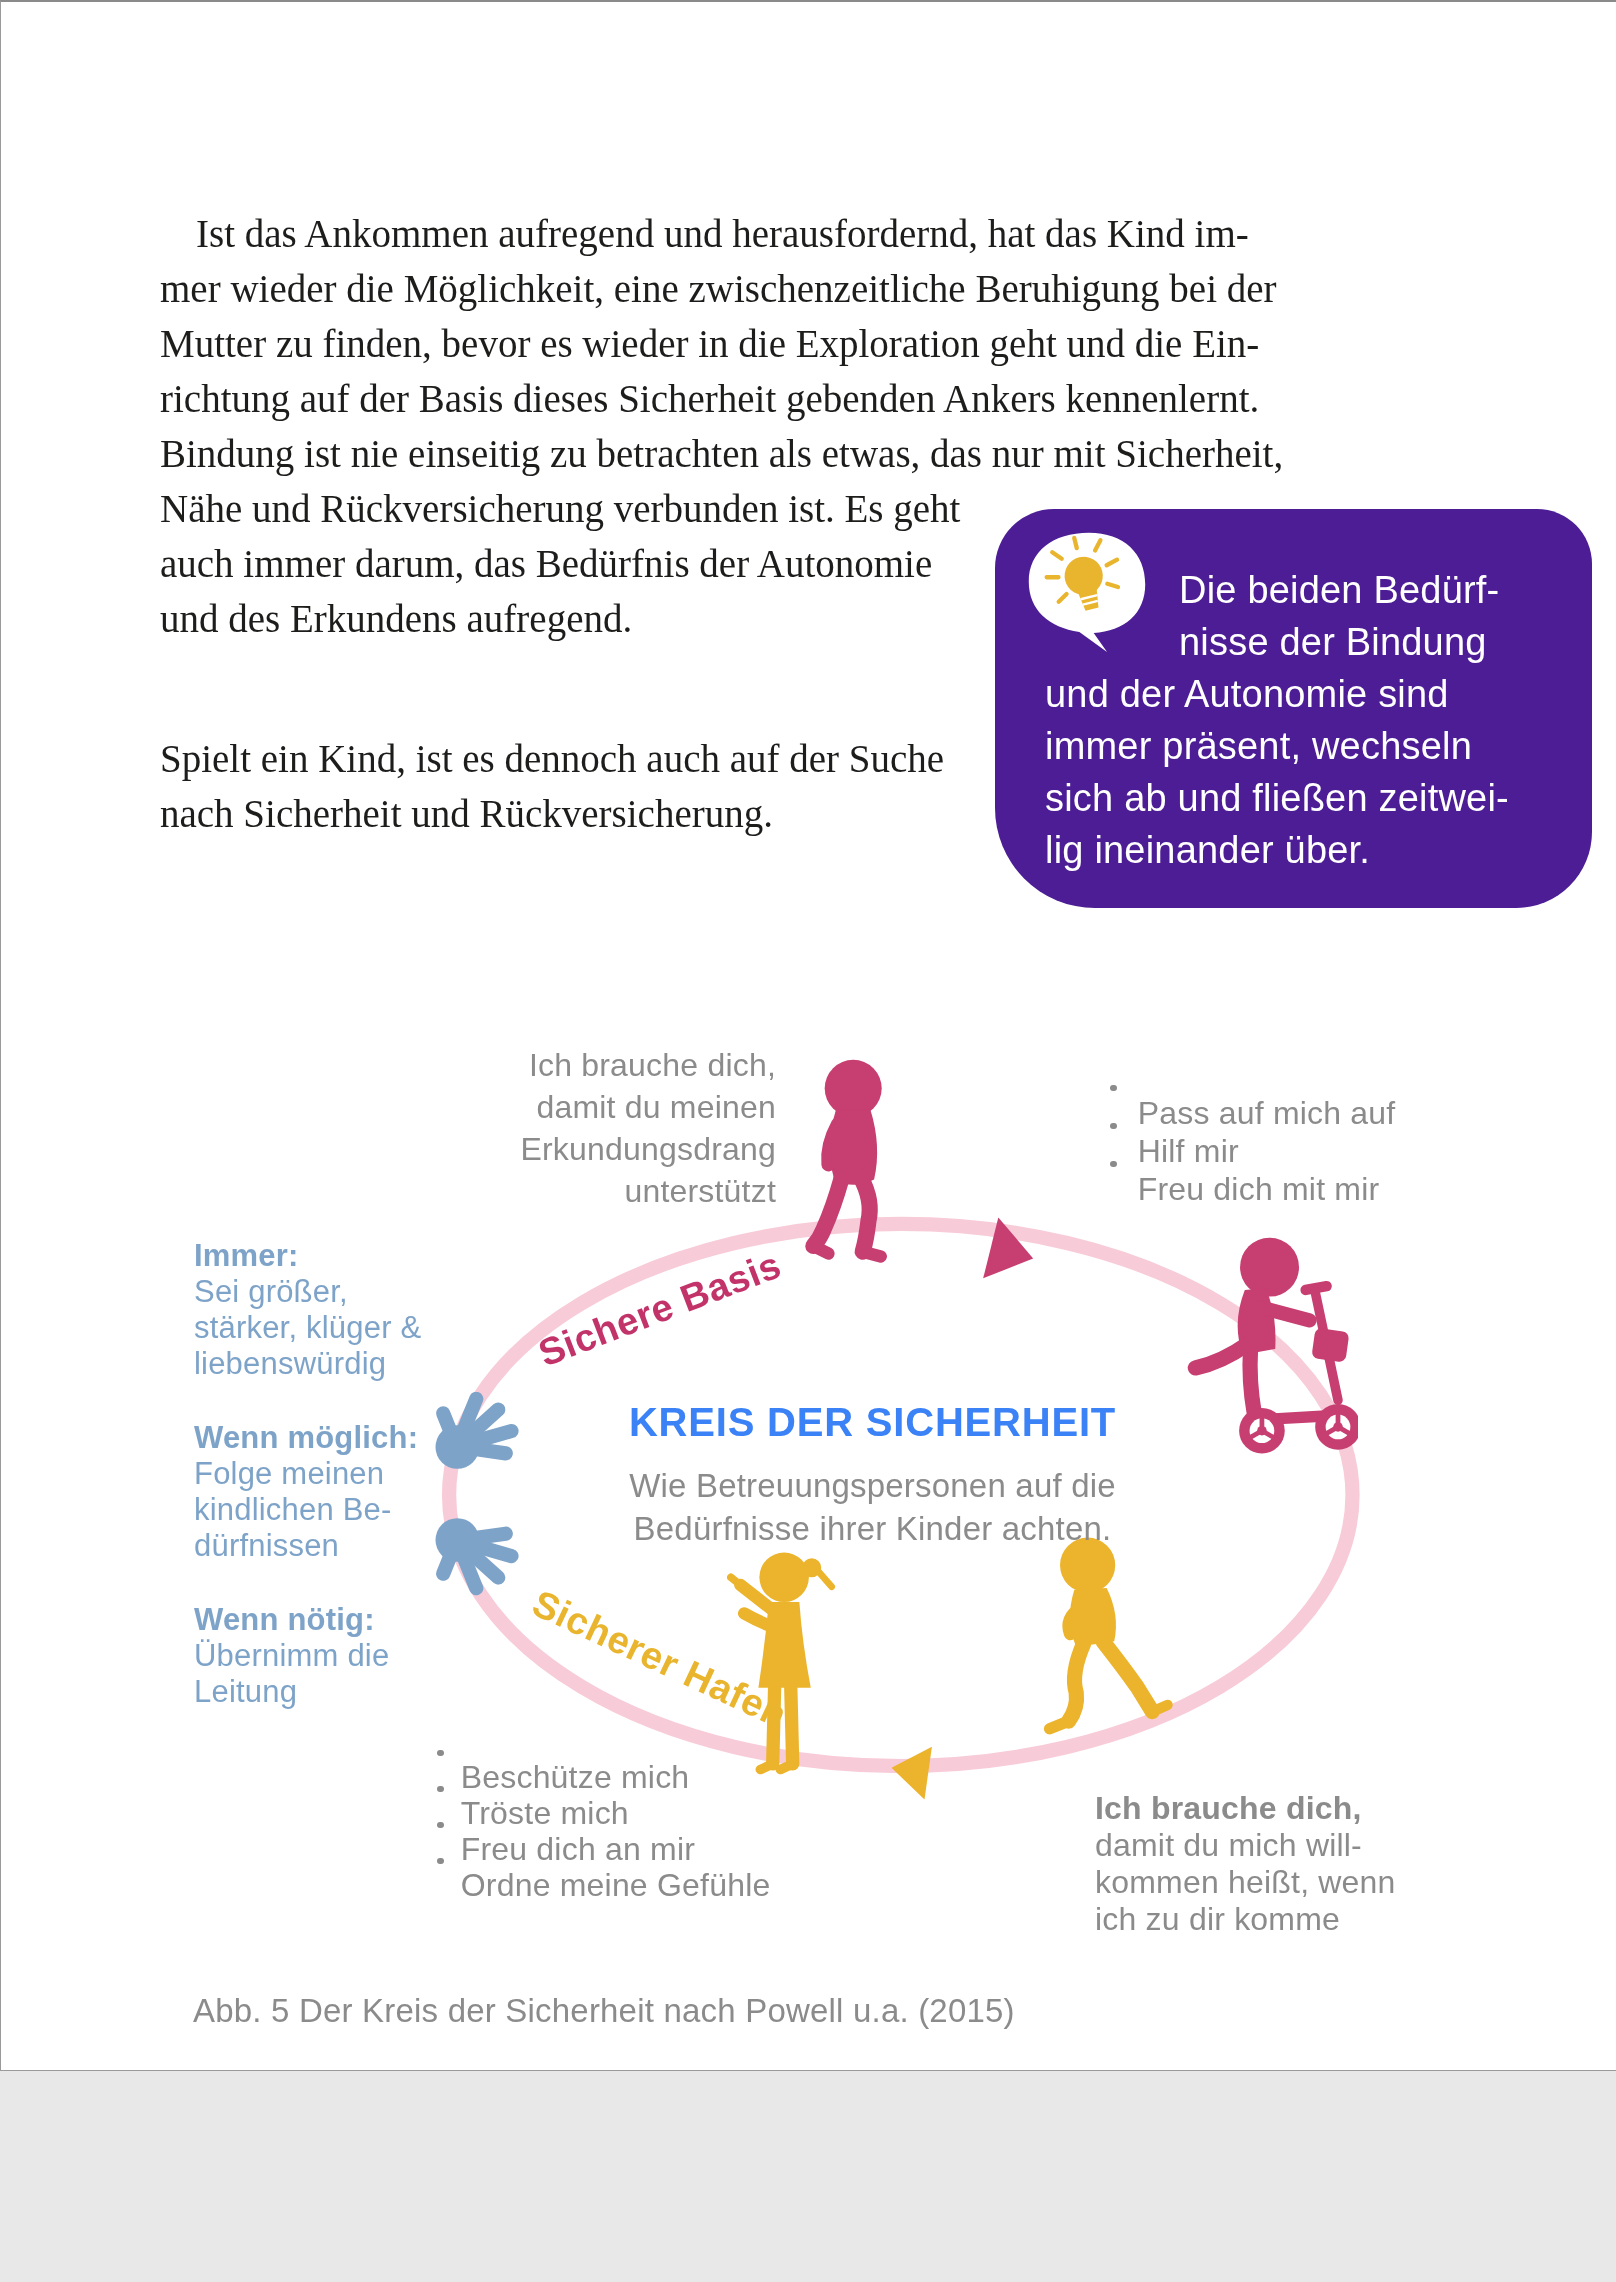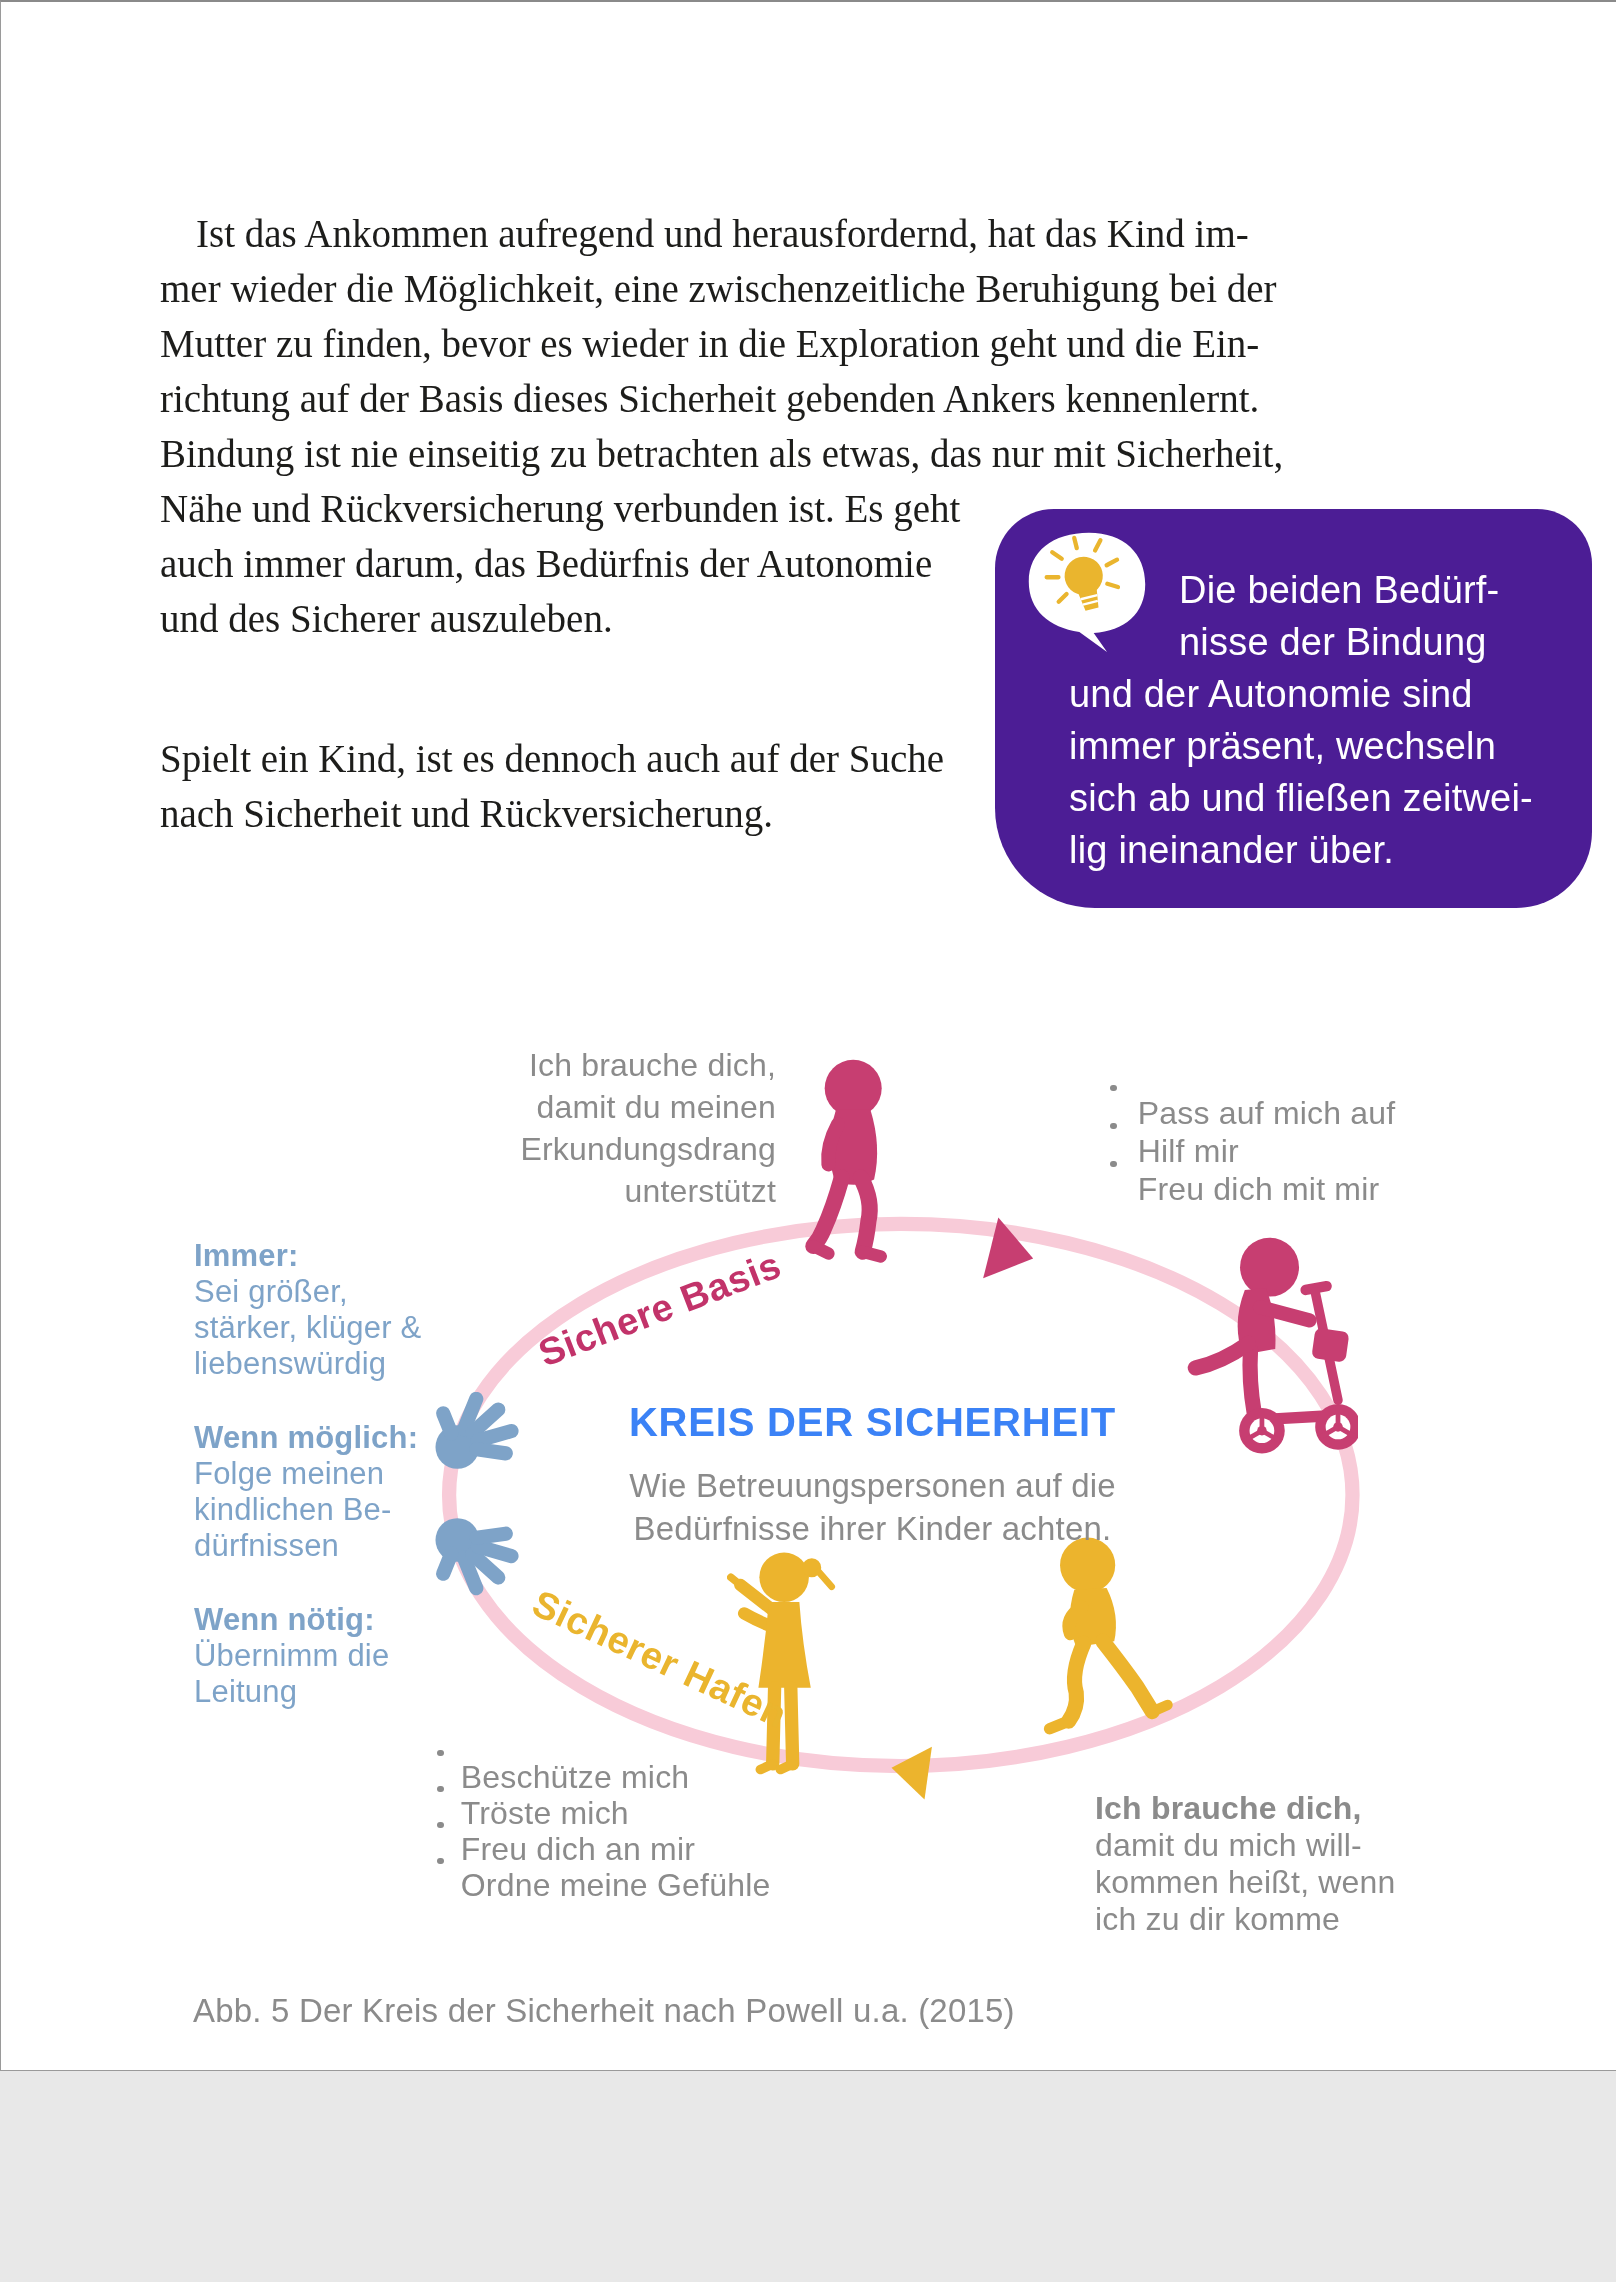--- a/index.html
+++ b/index.html
@@ -19,21 +19,21 @@
   .p2{top:689px; width:951px;margin-top:40px;}
   .bodyline.indent{padding-left:36px;}
   
   .callout{
     position:absolute; left:994px; top:507px; width:597px; height:399px;
     background:#4c1d95; border-radius:59px 55px 76px 100px;
   }
   .bubble{position:absolute; left:28.5px; top:19px; width:126px; height:126px;}
   .callout-lines{position:absolute; left:0; top:55px; width:100%;}
   .callout-line{
-    color:#ffffff; font-size:38px; line-height:52px; padding-left:74px;
+    color:#ffffff; font-size:38px; line-height:52px; padding-left:50px;
     white-space:nowrap; letter-spacing:0.2px;
   }
   .callout-line.after-bubble{padding-left:184px;}
   
   .diagram{position:absolute; left:0; top:1008px; width:1617px; height:989px;}
   .arc-svg{position:absolute; left:0; top:0; width:1617px; height:989px;}
   .fig{position:absolute;}
   .dg-text{position:absolute; color:#8b8b8b; font-size:32px; letter-spacing:0.2px;}
   .top-label{left:418px; top:34px; width:357px; text-align:right; line-height:42px;}
   .bullets{line-height:38px;}
@@ -68,21 +68,21 @@
 <div class="page">
 
   <div class="bodytext p1">
     <div class="bodyline indent">Ist das Ankommen aufregend und herausfordernd, hat das Kind im-</div>
     <div class="bodyline">mer wieder die Möglichkeit, eine zwischenzeitliche Beruhigung bei der</div>
     <div class="bodyline">Mutter zu finden, bevor es wieder in die Exploration geht und die Ein-</div>
     <div class="bodyline">richtung auf der Basis dieses Sicherheit gebenden Ankers kennenlernt.</div>
     <div class="bodyline">Bindung ist nie einseitig zu betrachten als etwas, das nur mit Sicherheit,</div>
     <div class="bodyline">Nähe und Rückversicherung verbunden ist. Es geht</div>
     <div class="bodyline">auch immer darum, das Bedürfnis der Autonomie</div>
-    <div class="bodyline">und des Sicherer auszuleben.</div>
+    <div class="bodyline">und des Erkundens aufregend.</div>
   </div>
 
   <div class="bodytext p2">
     <div class="bodyline">Spielt ein Kind, ist es dennoch auch auf der Suche</div>
     <div class="bodyline">nach Sicherheit und Rückversicherung.</div>
   </div>
 
   <div class="callout">
     <div class="bubble">
       <svg viewBox="0 0 132 132" width="126" height="126">

